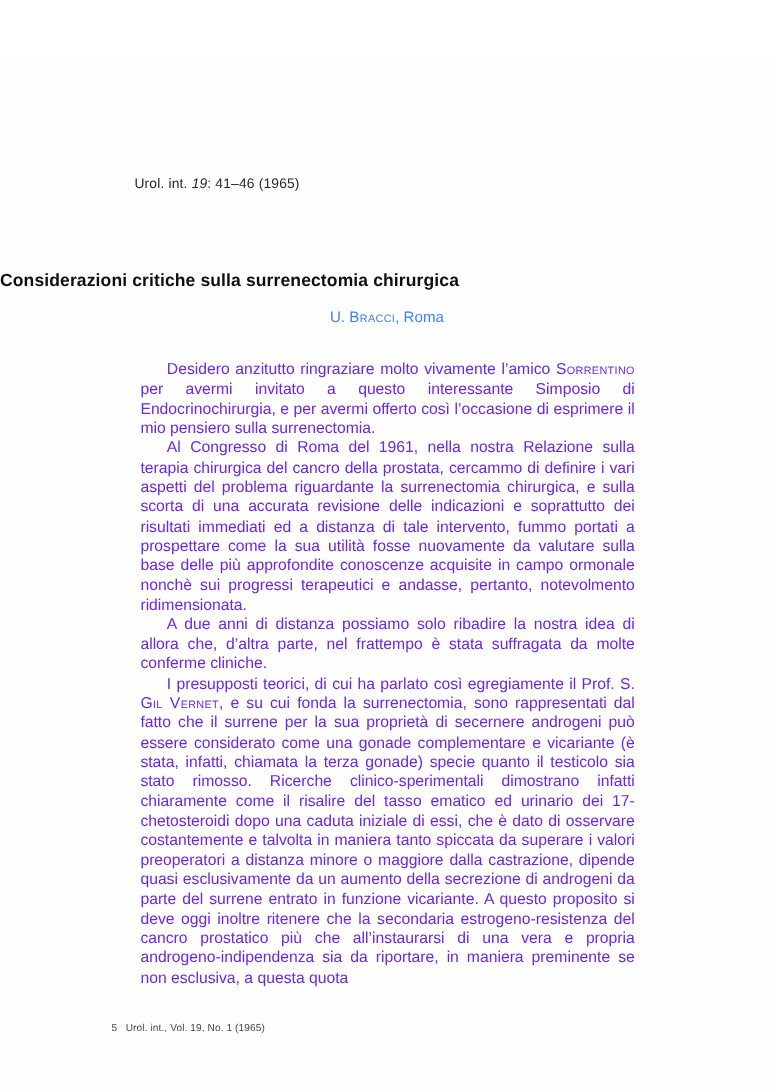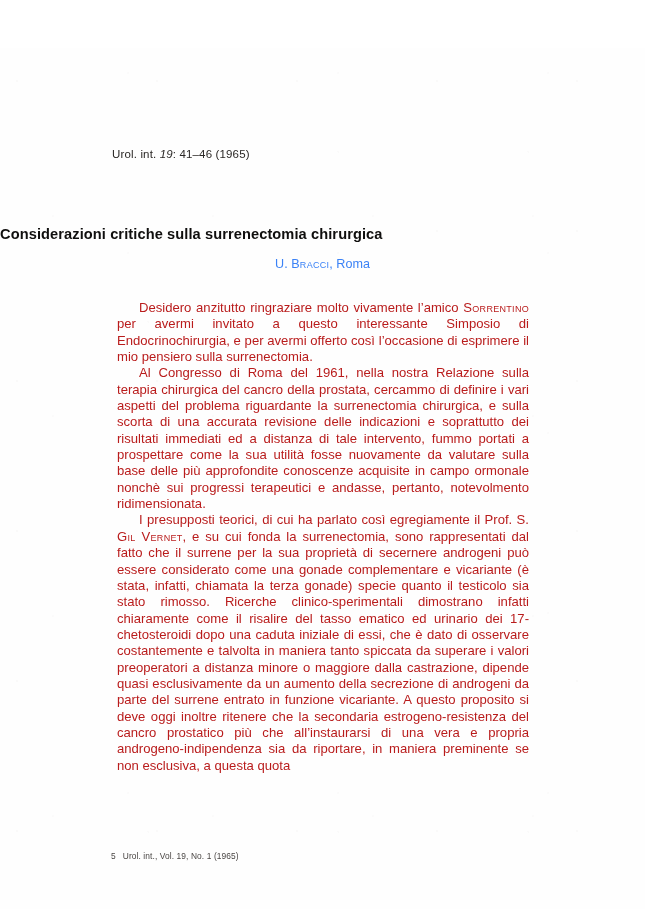--- a/index.html
+++ b/index.html
@@ -72,31 +72,31 @@
 
   .body-text {
     position: absolute;
     left: 117px;
     top: 252px;
     width: 412px;
     font-size: 13.1px;
     line-height: 16.35px;
     text-align: justify;
     text-justify: inter-word;
-    color: #b91c1c;
+    color: #6d28d9;
   }
   .body-text p {
     margin: 0;
     text-indent: 22px;
     hyphens: none;
   }
 
   .colophon {
     position: absolute;
-    left: 111px;
+    left: 93px;
     top: 803px;
     font-size: 8.4px;
     letter-spacing: 0.1px;
     color: #4a4644;
     white-space: nowrap;
   }
   .colophon .num {
     margin-right: 7px;
   }
 </style>
@@ -112,20 +112,21 @@
 
   <h1 class="article-title">Considerazioni critiche sulla surrenectomia chirurgica</h1>
 
   <div class="byline">
     <span>U. </span><span class="sc">Bracci</span><span>, Roma</span>
   </div>
 
   <div class="body-text">
       <p><span>Desidero anzitutto ringraziare molto vivamente l’amico </span><span class="sc">Sorrentino</span><span> per avermi invitato a questo interessante Simposio di Endocrinochirurgia, e per avermi offerto così l’occasione di esprimere il mio pensiero sulla surrenectomia.</span></p>
       <p><span>Al Congresso di Roma del 1961, nella nostra Relazione sulla terapia chirurgica del cancro della prostata, cercammo di definire i vari aspetti del problema riguardante la surrenectomia chirurgica, e sulla scorta di una accurata revisione delle indicazioni e soprattutto dei risultati immediati ed a distanza di tale intervento, fummo portati a prospettare come la sua utilità fosse nuovamente da valutare sulla base delle più approfondite conoscenze acquisite in campo ormonale nonchè sui progressi terapeutici e andasse, pertanto, notevolmento ridimensionata.</span></p>
+      <p><span>A due anni di distanza possiamo solo ribadire la nostra idea di allora che, d’altra parte, nel frattempo è stata suffragata da molte conferme cliniche.</span></p>
       <p><span>I presupposti teorici, di cui ha parlato così egregiamente il Prof. S. </span><span class="sc">Gil</span><span> </span><span class="sc">Vernet</span><span>, e su cui fonda la surrenectomia, sono rappresentati dal fatto che il surrene per la sua proprietà di secernere androgeni può essere considerato come una gonade complementare e vicariante (è stata, infatti, chiamata la terza gonade) specie quanto il testicolo sia stato rimosso. Ricerche clinico-sperimentali dimostrano infatti chiaramente come il risalire del tasso ematico ed urinario dei 17-chetosteroidi dopo una caduta iniziale di essi, che è dato di osservare costantemente e talvolta in maniera tanto spiccata da superare i valori preoperatori a distanza minore o maggiore dalla castrazione, dipende quasi esclusivamente da un aumento della secrezione di androgeni da parte del surrene entrato in funzione vicariante. A questo proposito si deve oggi inoltre ritenere che la secondaria estrogeno-resistenza del cancro prostatico più che all’instaurarsi di una vera e propria androgeno-indipendenza sia da riportare, in maniera preminente se non esclusiva, a questa quota</span></p>
     </div>
 
   <div class="colophon">
     <span class="num">5</span><span>Urol. int., Vol. 19, No. 1 (1965)</span>
   </div>
 
 </div>
 
 </body></html>

